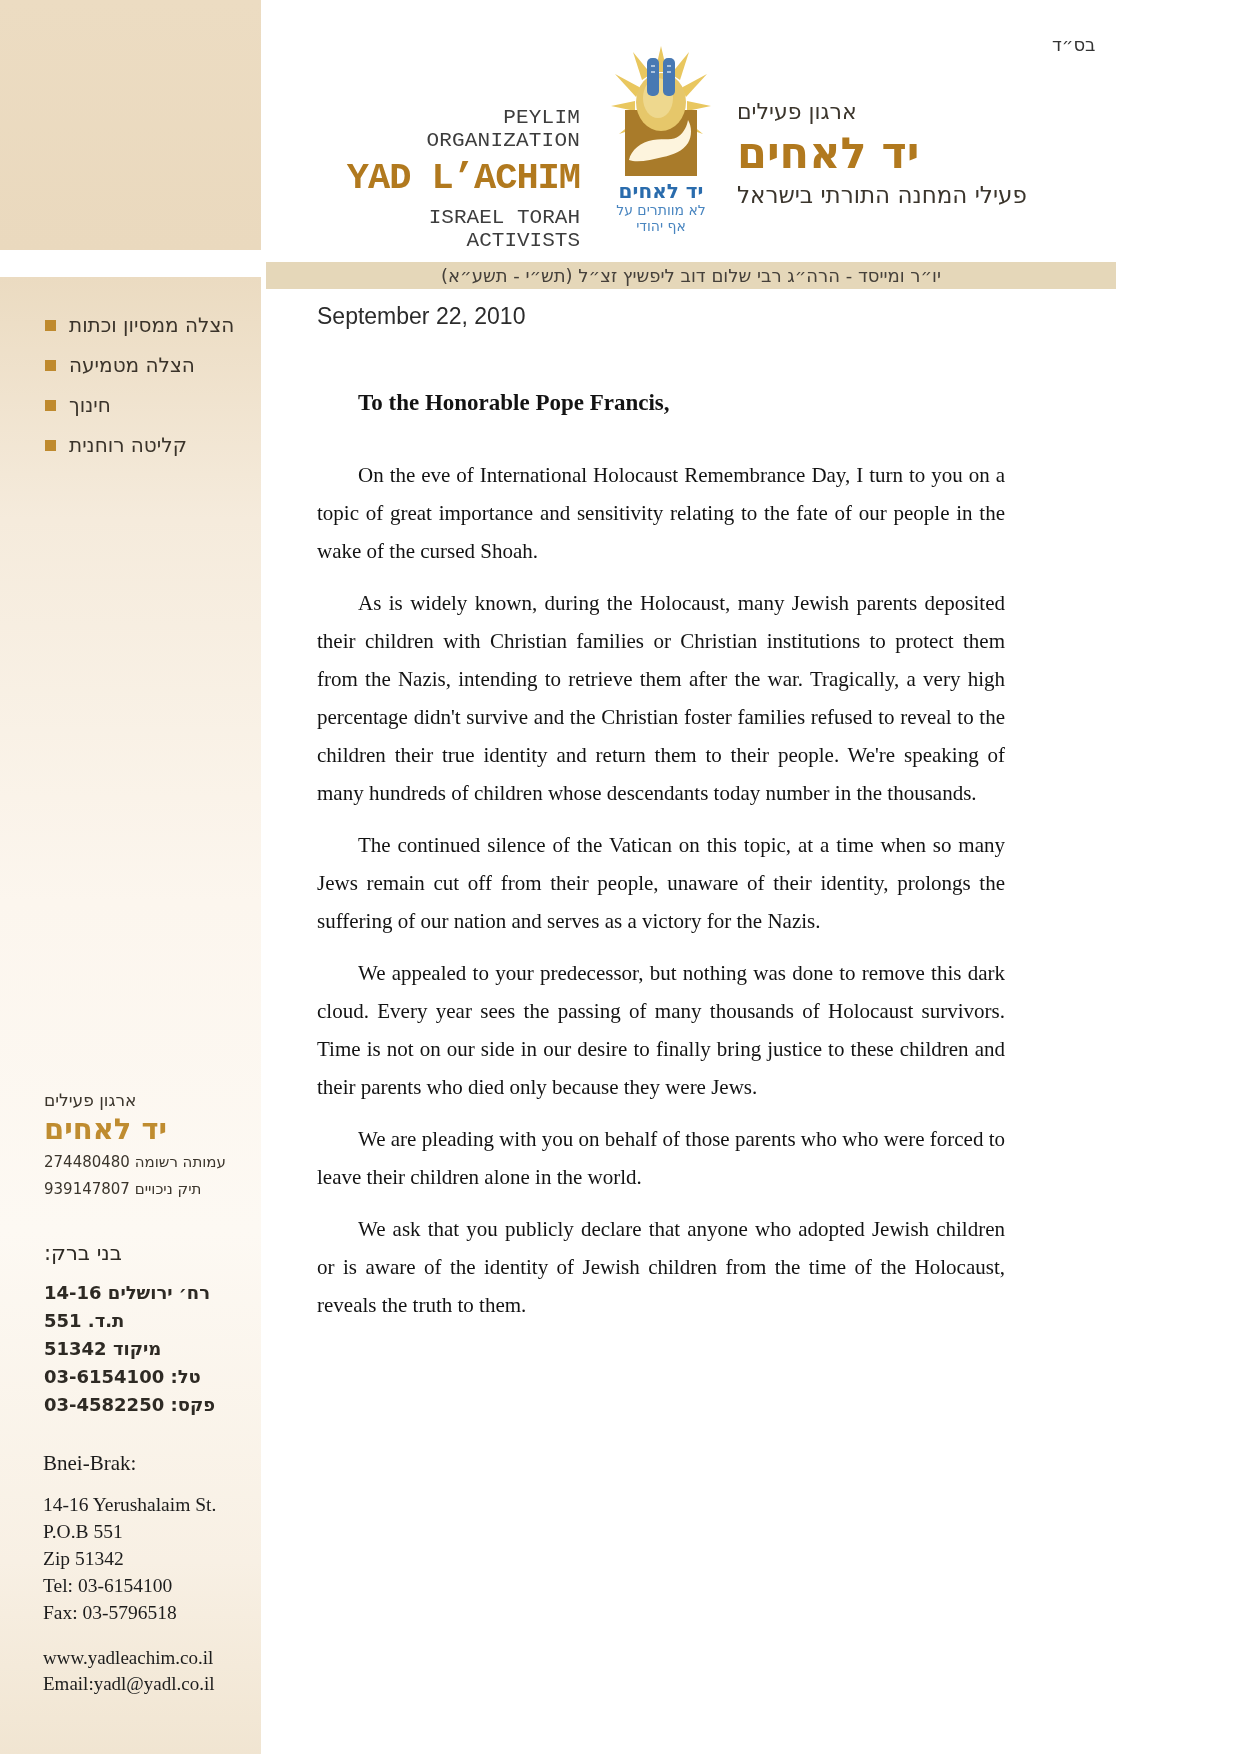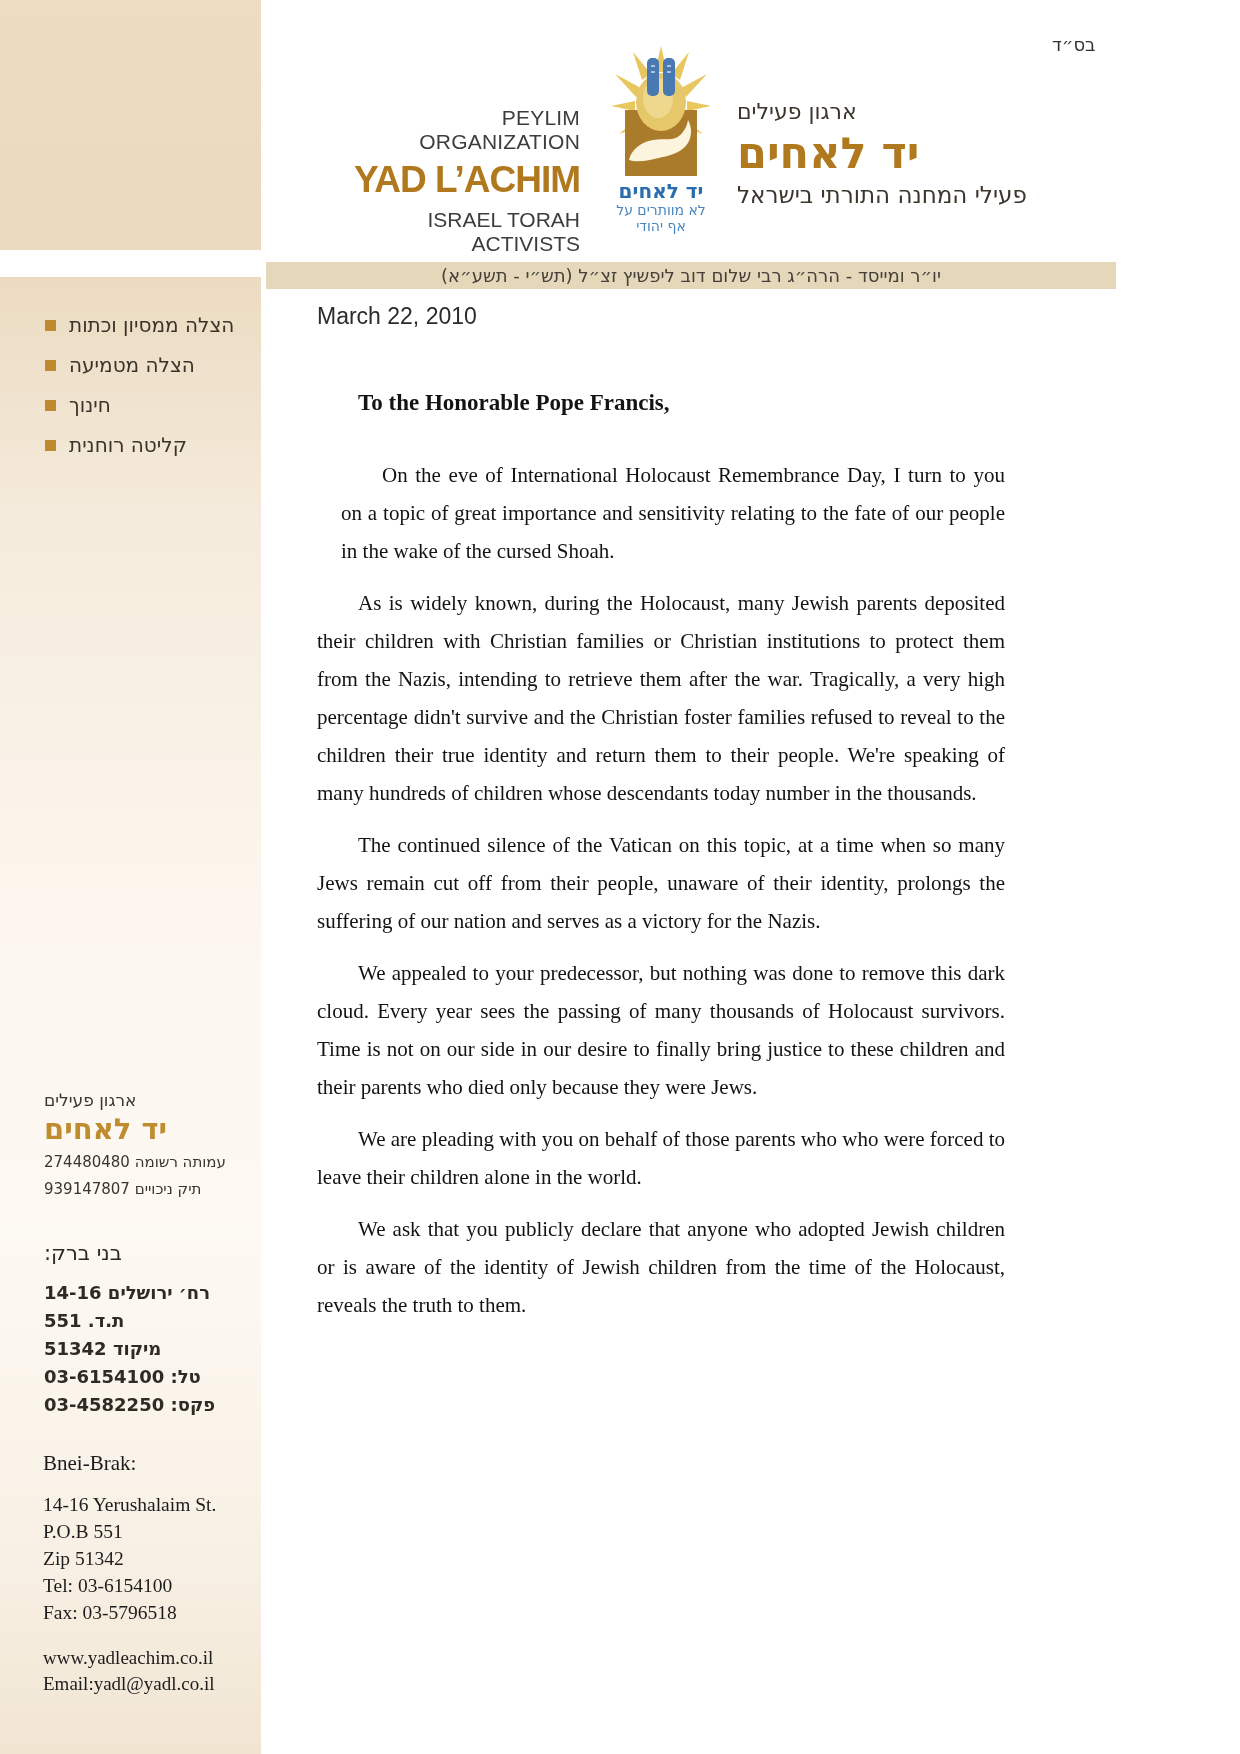--- a/index.html
+++ b/index.html
@@ -31,21 +31,21 @@
   .addr-en { position:absolute; top:1174px; left:43px; color:#1c1c1c; }
   .addr-en .city { font-size:21px; margin-bottom:15px; }
   .addr-en .line { font-size:19.5px; line-height:27px; }
 
   .web { position:absolute; top:1368px; left:43px; font-size:19px; line-height:26px; color:#1c1c1c; }
 
   
   .besd { position:absolute; left:1052px; top:34px; font-family:"DejaVu Sans",sans-serif; font-size:18px; color:#333; }
 
   .lh-en { position:absolute; left:346px; top:106px; width:234px; text-align:right;
-           font-family:Liberation Sans, sans-serif; color:#3d3d3d; }
+           font-family:Liberation Mono, monospace; color:#3d3d3d; }
   .lh-en .l1 { font-size:21px; letter-spacing:0.2px; }
   .lh-en .l2 { font-size:37px; font-weight:bold; color:#b1791e; letter-spacing:-1px; margin:5px 0 7px; }
   .lh-en .l3 { font-size:21px;text-align:right; }
 
   .logo { position:absolute; left:608px; top:46px; width:106px; text-align:center; }
   .logo svg { display:block; margin:0 auto; }
   .logo-text { font-family:"DejaVu Sans",sans-serif; font-weight:bold; font-size:20px; color:#2a6cad; line-height:22px; direction:rtl; }
   .logo-tag { font-family:"DejaVu Sans",sans-serif; font-size:14px; color:#4a86c0; direction:rtl; }
 
   .lh-he { position:absolute; left:737px; top:98px; direction:rtl; text-align:left;
@@ -56,21 +56,21 @@
 
   .banner { position:absolute; left:248px; top:262px; width:850px; height:27px; background:#e5d7b9;
             font-family:"DejaVu Sans",sans-serif; font-size:18px; color:#45403a; text-align:center;
             line-height:27px; direction:rtl;margin-left:18px; }
 
   
   .letter { position:absolute; left:317px; top:303px; width:688px; color:#131313; }
   .date { font-family:"Liberation Sans",sans-serif; font-size:23px; color:#2b2b2b; }
   .salutation { margin-top:60px; font-size:23px; font-weight:bold; padding-left:41px; }
   .para { margin-top:14px; font-size:21px; line-height:38px; text-align:justify; text-indent:41px; }
-  .para.first { margin-top:40px;margin-left:24px; }
+  .para.first { margin-top:40px; }
   .closing { margin-top:62px; padding-left:41px; }
   .closing div { font-weight:bold; font-size:22px; line-height:40px; }
 </style>
 </head>
 <body>
 
 <div class="page">
 
   <div class="corner-block"></div>
 
@@ -167,21 +167,21 @@
 
   <div class="lh-he">
     <div class="l1">ארגון פעילים</div>
     <div class="l2">יד לאחים</div>
     <div class="l3">פעילי המחנה התורתי בישראל</div>
   </div>
 
   <div class="banner">יו״ר ומייסד - הרה״ג רבי שלום דוב ליפשיץ זצ״ל  (תש״י - תשע״א)</div>
 
   <div class="letter">
-    <div class="date">March 22, 2010</div>
+    <div class="date">September 22, 2010</div>
     <div class="salutation">To the Honorable Pope Francis,</div>
     <p class="para first">On the eve of International Holocaust Remembrance Day, I turn to you on a topic of great importance and sensitivity relating to the fate of our people in the wake of the cursed Shoah.</p>
     <p class="para">As is widely known, during the Holocaust, many Jewish parents deposited their children with Christian families or Christian institutions to protect them from the Nazis, intending to retrieve them after the war. Tragically, a very high percentage didn't survive and the Christian foster families refused to reveal to the children their true identity and return them to their people. We're speaking of many hundreds of children whose descendants today number in the thousands.</p>
     <p class="para">The continued silence of the Vatican on this topic, at a time when so many Jews remain cut off from their people, unaware of their identity, prolongs the suffering of our nation and serves as a victory for the Nazis.</p>
     <p class="para">We appealed to your predecessor, but nothing was done to remove this dark cloud. Every year sees the passing of many thousands of Holocaust survivors. Time is not on our side in our desire to finally bring justice to these children and their parents who died only because they were Jews.</p>
     <p class="para">We are pleading with you on behalf of those parents who who were forced to leave their children alone in the world.</p>
     <p class="para">We ask that you publicly declare that anyone who adopted Jewish children or is aware of the identity of Jewish children from the time of the Holocaust, reveals the truth to them.</p>
   </div>
 
 </div>

